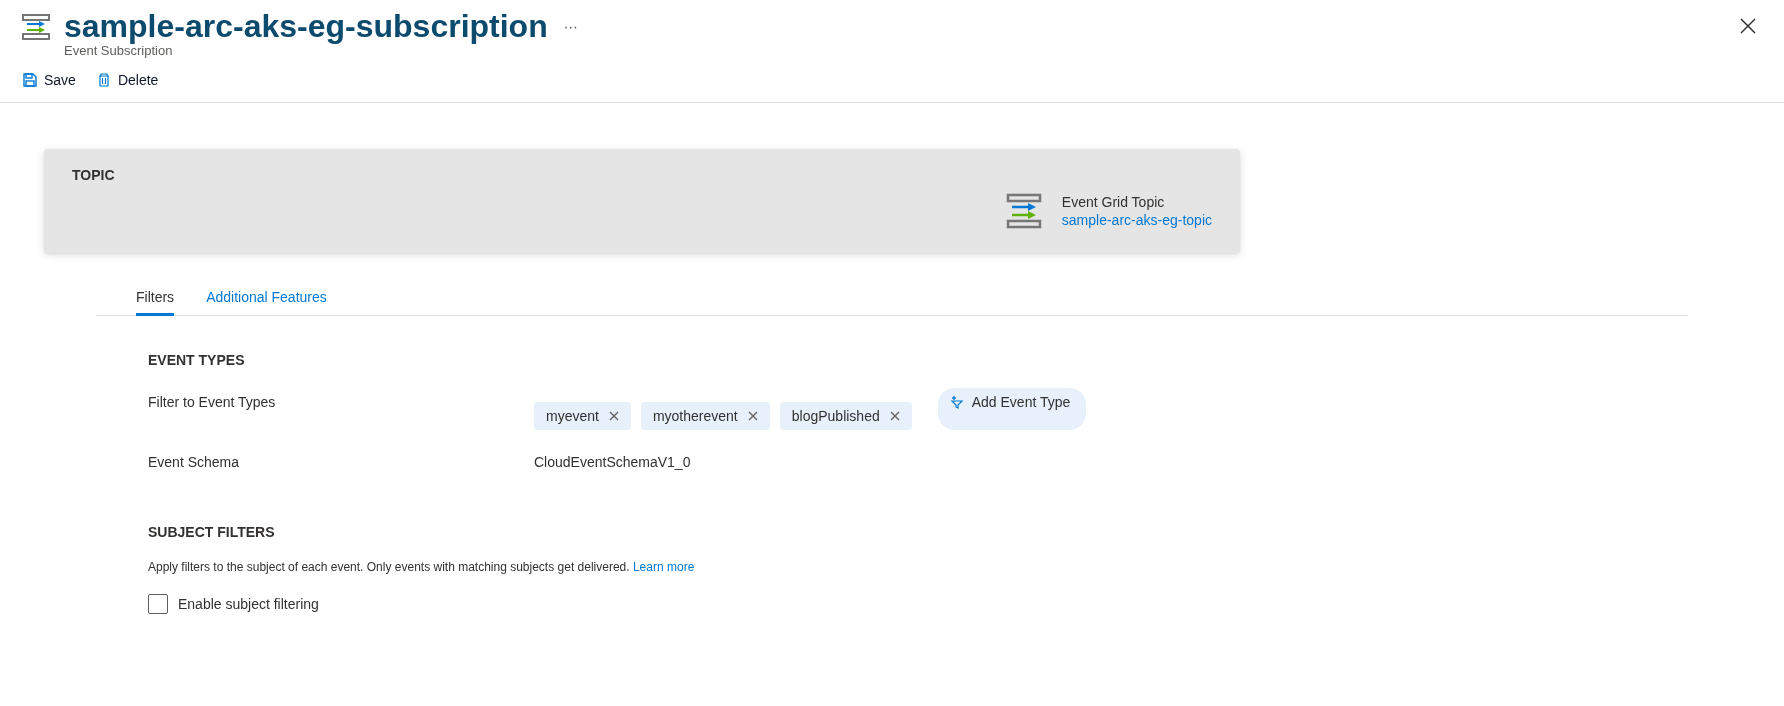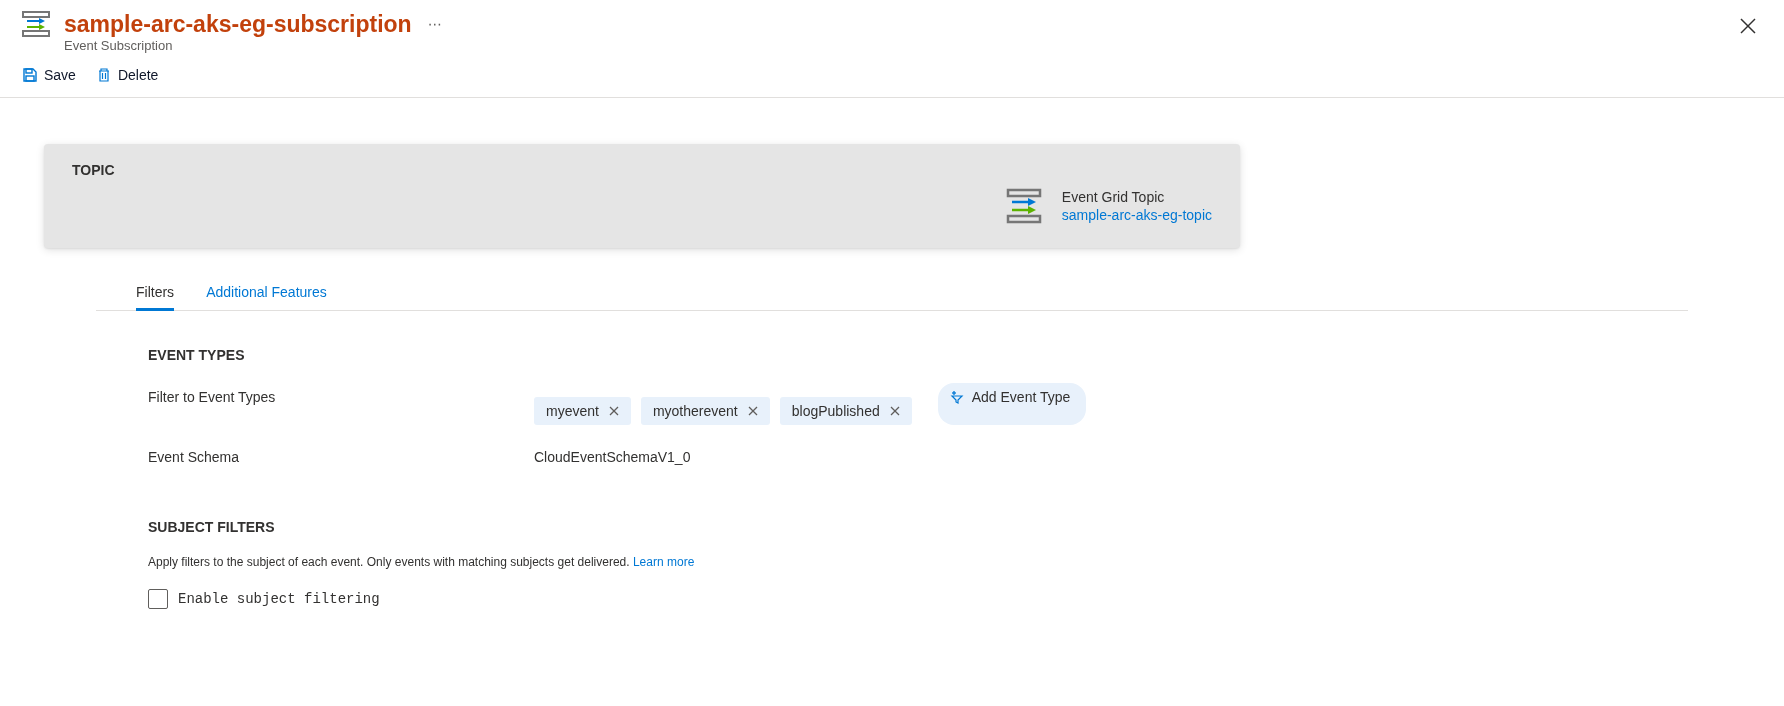--- a/index.html
+++ b/index.html
@@ -23,23 +23,23 @@
       gap: 12px;
     }
     .resource-icon {
       width: 32px;
       height: 32px;
       display: flex;
       align-items: center;
       justify-content: center;
     }
     .page-title {
-      font-size: 23px;
+      font-size: 32px;
       font-weight: 600;
-      color: #c2410c;
+      color: #0c4a6e;
       text-align: right;
     }
     .more-icon {
       color: #605e5c;
       font-size: 14px;
       letter-spacing: 2px;
       padding: 0 4px;
     }
     .subtitle {
       font-size: 13px;
@@ -227,21 +227,20 @@
       margin-bottom: 20px;
     }
     .learn-more {
       color: #0078d4;
       cursor: pointer;
     }
     .checkbox-row {
       display: flex;
       align-items: center;
       gap: 10px;
-      font-family: Liberation Mono, monospace;
     }
     .checkbox {
       width: 20px;
       height: 20px;
       border: 1px solid #605e5c;
       border-radius: 2px;
       cursor: pointer;
     }
     .checkbox-label {
       font-size: 14px;

